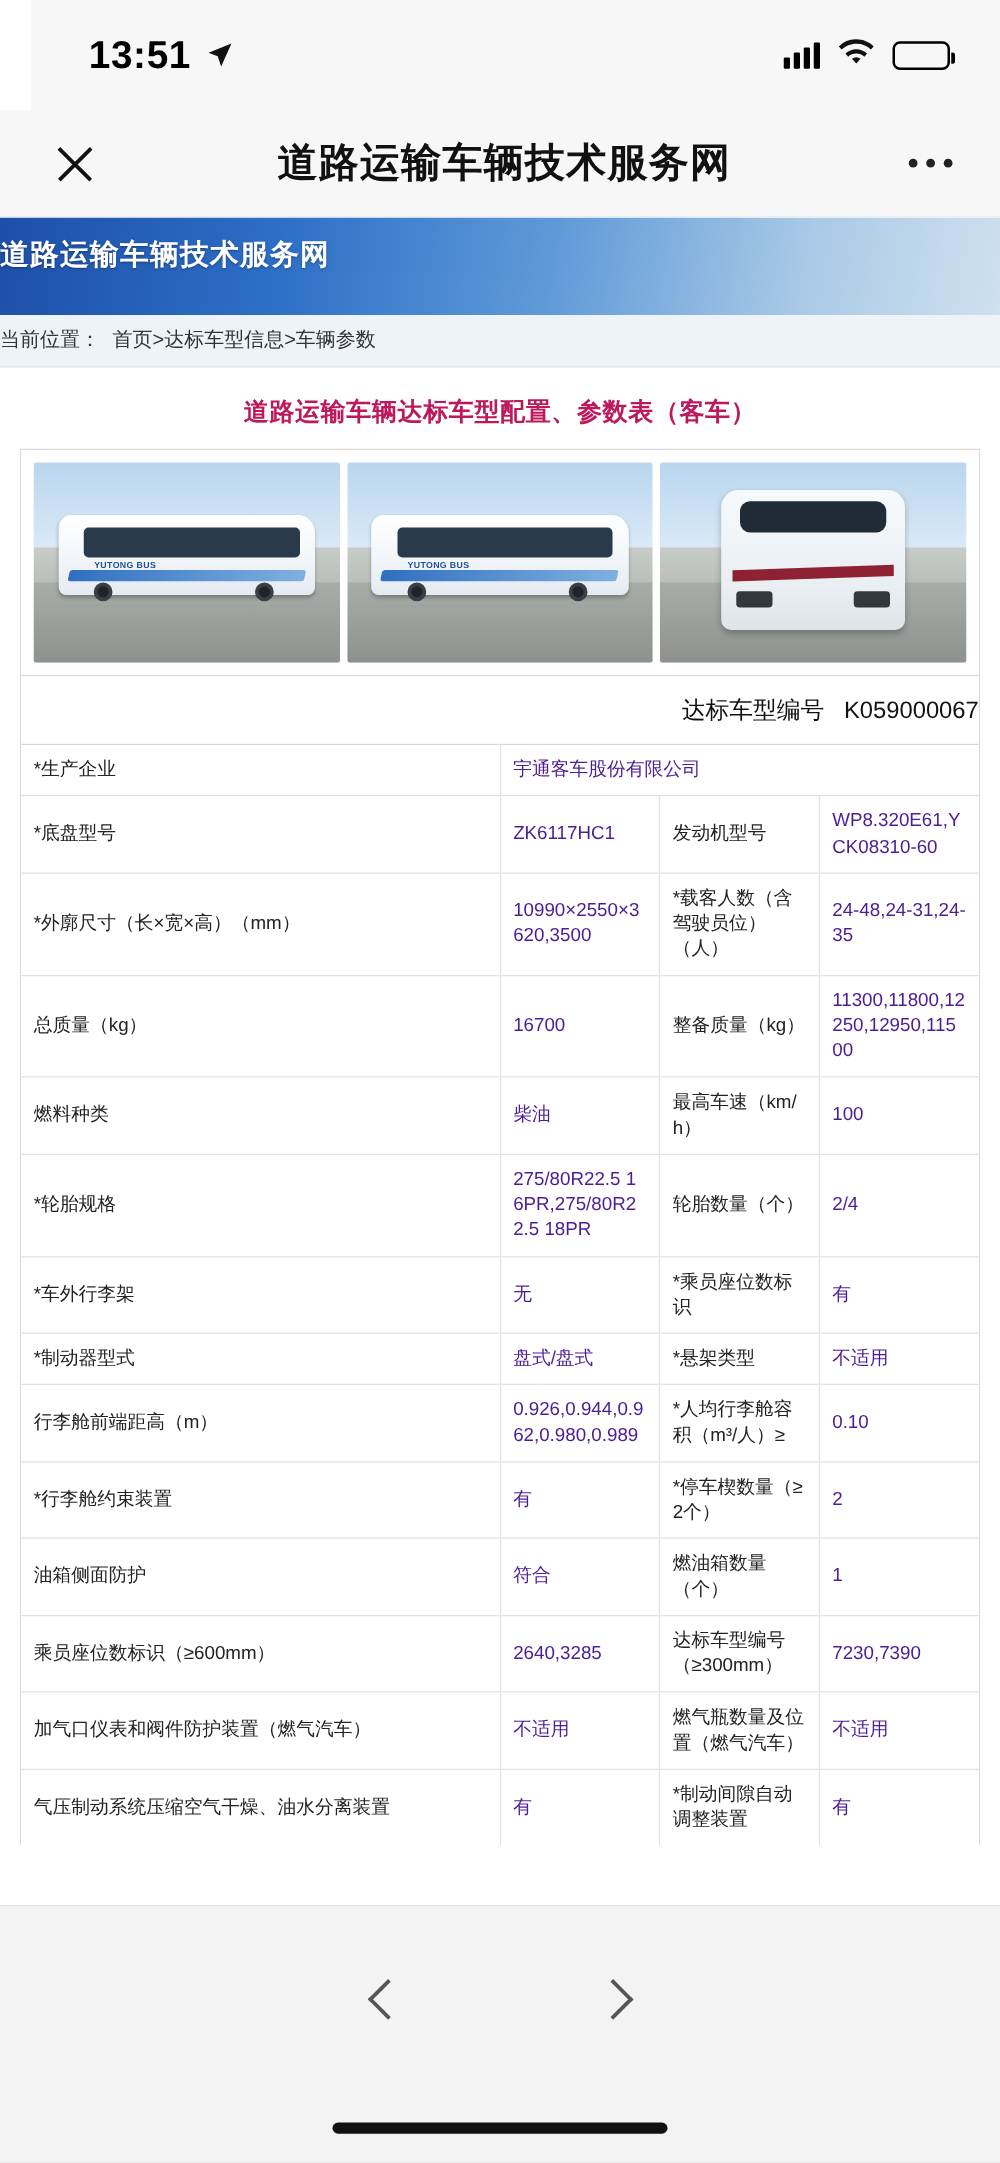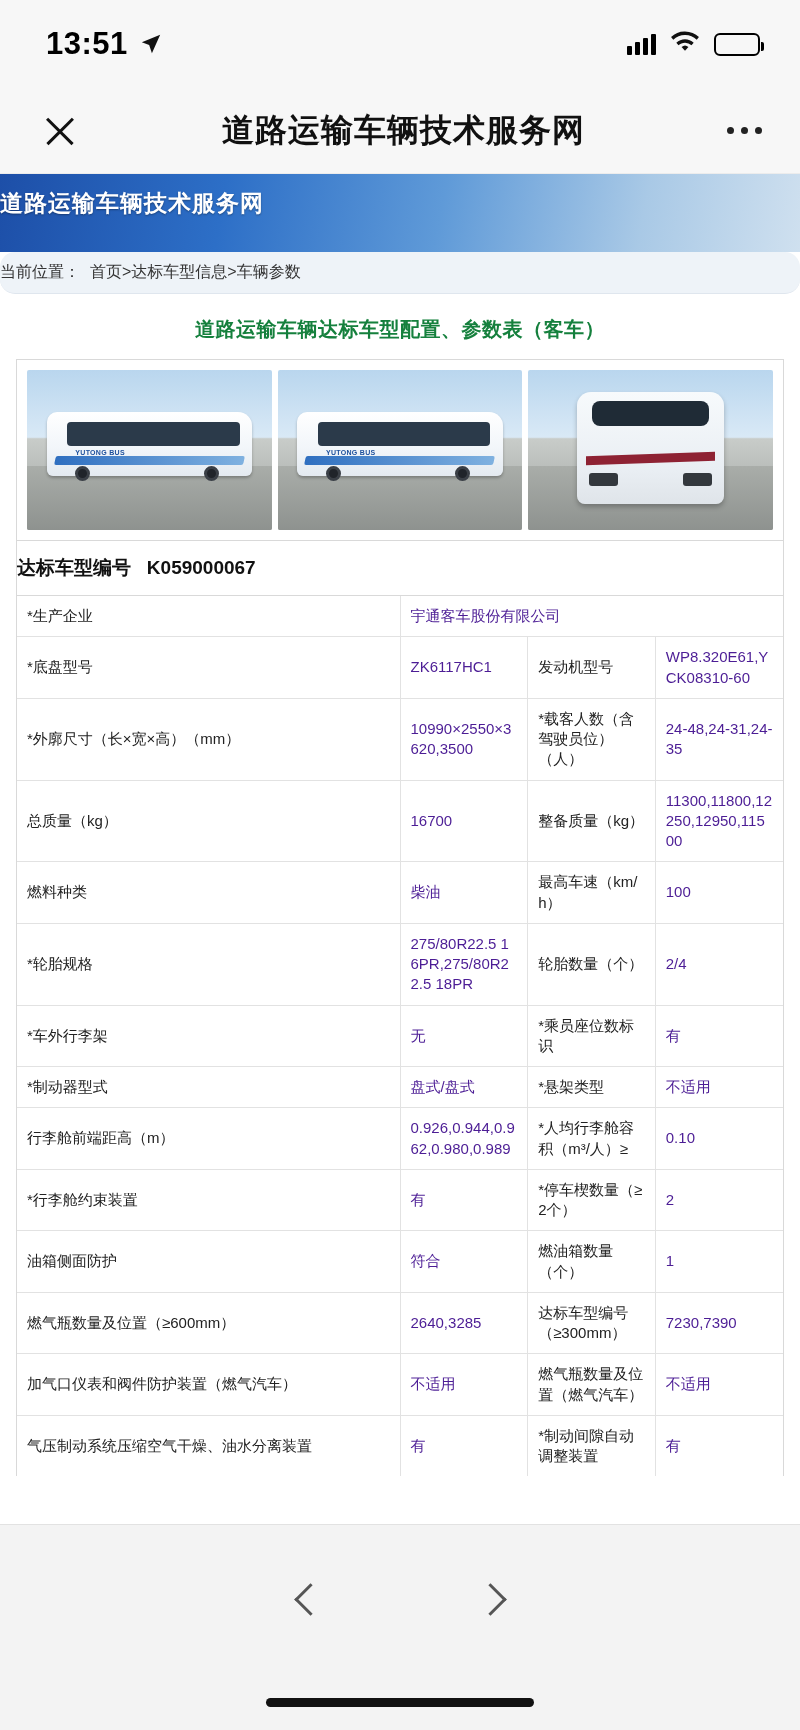--- a/index.html
+++ b/index.html
@@ -21,20 +21,21 @@
 
   
   .statusbar {
     height: 88px;
     background: #f7f7f7;
     display: flex;
     align-items: center;
     justify-content: space-between;
     padding: 0 40px 0 46px;
     flex: 0 0 auto;
+    margin-left: 25px;
   }
   .status-left {
     display: flex;
     align-items: center;
     gap: 12px;
   }
   .status-time {
     font-size: 31px;
     font-weight: 600;
     color: #000;
@@ -156,30 +157,29 @@
   }
   .breadcrumb-bar {
     height: 42px;
     background: #eef3f8;
     display: flex;
     align-items: center;
     padding-left: 0;
     font-size: 16px;
     color: #333;
     border-bottom: 1px solid #dfe6ee;
-    border-radius: 15px;
   }
   .breadcrumb-bar .bc-label { margin-right: 10px; }
   .breadcrumb-bar .bc-path { color: #333; }
 
   .doc-title {
     text-align: center;
     font-size: 20px;
     font-weight: 700;
-    color: #15803d;
+    color: #be185d;
     padding: 22px 0 16px;
     letter-spacing: .5px;
   }
 
   .table-wrap {
     margin: 0 16px;
     border: 1px solid #d9d9d9;
     border-bottom: none;
   }
 
@@ -277,24 +277,24 @@
     position: absolute;
     bottom: 16%;
     width: 20%; height: 12%;
     background: #33383d;
     border-radius: 3px;
   }
   .bus-rear .lamp.l { left: 8%; }
   .bus-rear .lamp.r { right: 8%; }
 
   .model-no {
-    text-align: left;
+    text-align: right;
     padding: 14px 0;
     font-size: 19px;
-    font-weight: 700;
+    font-weight: 400;
     color: #111;
     border-bottom: 1px solid #d9d9d9;
     background: #fff;
   }
 
   table.spec {
     width: 100%;
     border-collapse: collapse;
     table-layout: fixed;
     font-size: 15px;
@@ -512,21 +512,21 @@
               <td class="k">*停车楔数量（≥2个）</td>
               <td class="v">2</td>
             </tr>
             <tr>
               <td class="k">油箱侧面防护</td>
               <td class="v">符合</td>
               <td class="k">燃油箱数量（个）</td>
               <td class="v">1</td>
             </tr>
             <tr>
-              <td class="k">燃气瓶数量及位置（≥600mm）</td>
+              <td class="k">乘员座位数标识（≥600mm）</td>
               <td class="v">2640,3285</td>
               <td class="k">达标车型编号（≥300mm）</td>
               <td class="v">7230,7390</td>
             </tr>
             <tr>
               <td class="k">加气口仪表和阀件防护装置（燃气汽车）</td>
               <td class="v">不适用</td>
               <td class="k">燃气瓶数量及位置（燃气汽车）</td>
               <td class="v">不适用</td>
             </tr>

